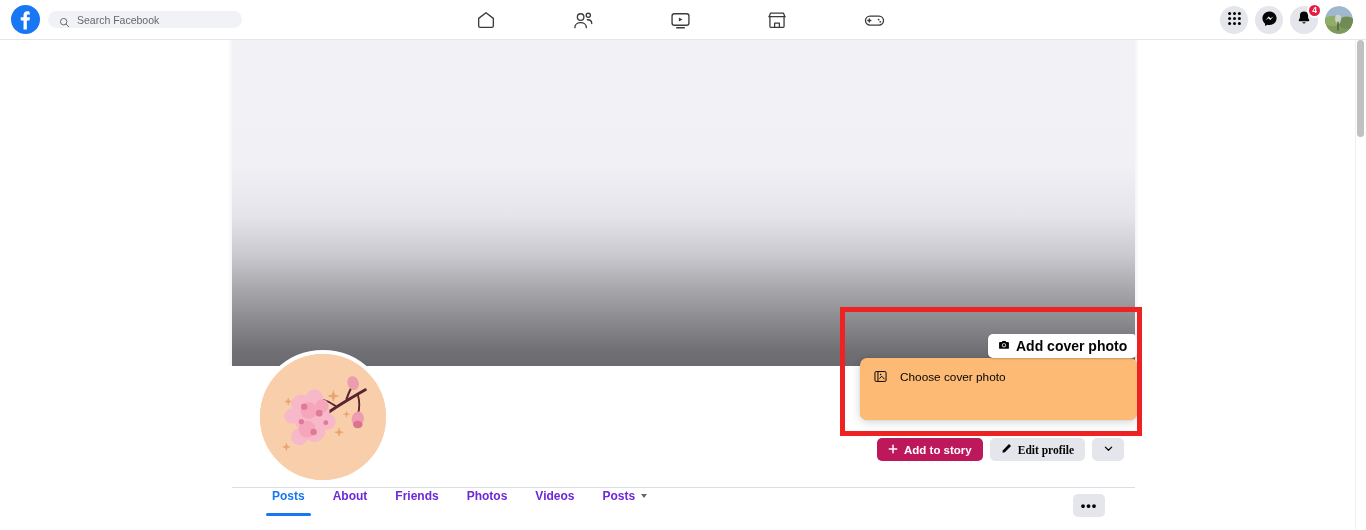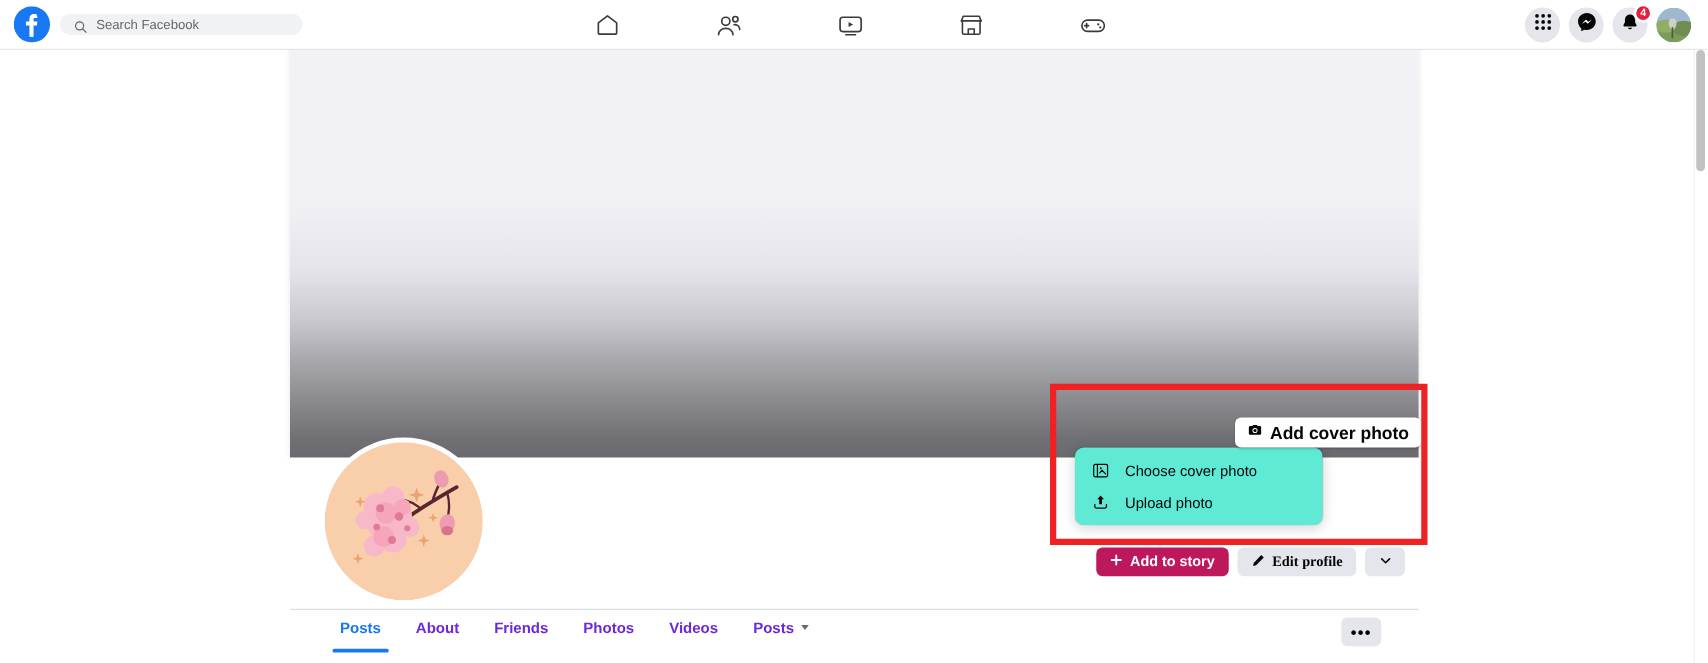--- a/index.html
+++ b/index.html
@@ -100,22 +100,22 @@
     background: #ffffff; border-radius: 5px;
     box-shadow: 0 1px 2px rgba(0,0,0,.2);
     display: flex; align-items: center; gap: 6px;
     cursor: pointer; z-index: 22;
   }
   .add-cover-btn .lbl { font-size: 14px; font-weight: bold; color: #050505; white-space: nowrap; }
 
   
   .dropdown {
     position: absolute; left: 860px; top: 358px;
-    width: 198px; height: 62px;
-    background: #5eead4; border-radius: 7px;
+    width: 277px; height: 62px;
+    background: #fdba74; border-radius: 7px;
     box-shadow: 0 2px 10px rgba(0,0,0,.18), 0 0 1px rgba(0,0,0,.22);
     padding: 6px 0;
     z-index: 21;
   }
   .dd-item {
     display: flex; align-items: center; gap: 12px;
     height: 25px; padding: 0 12px;
     cursor: pointer;
   }
   .dd-ico { width: 16px; height: 16px; display: flex; align-items: center; justify-content: center; flex: 0 0 16px; }
@@ -146,21 +146,21 @@
   .btn-primary { background: #be185d; color: #ffffff; }
   .btn-secondary { background: #e4e6eb; color: #050505; font-family: Liberation Serif, serif; }
   .btn-chev { background: #e4e6eb; width: 32px; padding: 0; }
 
   
   .tabsbar {
     position: absolute; left: 232px; top: 487px;
     width: 903px; height: 29px;
     background: #ffffff;
     border-top: 1px solid #dadde1;
-    display: flex; align-items: center;
+    display: flex; align-items: flex-end;
   }
   .tabs { display: flex; align-items: flex-start; height: 40px; padding-left: 26px; }
   .tab {
     position: relative; height: 40px; padding: 0 14px;
     display: flex; align-items: center; gap: 4px;
     font-size: 12px; font-weight: bold; color: #6d28d9;
     cursor: pointer; white-space: nowrap;
   }
   .tab.active { color: #1877f2; }
   .tab.active::after {
@@ -389,29 +389,20 @@
     <span class="dd-ico">
       <svg width="15" height="15" viewBox="0 0 20 20" fill="none" stroke="#050505" stroke-width="1.3" stroke-linejoin="round">
         <rect x="2.6" y="3.4" width="14.8" height="13.2" rx="1.6"></rect>
         <line x1="6.6" y1="3.4" x2="6.6" y2="16.6"></line>
         <path d="M9 12.4 11.6 9.6l3.6 3.8" stroke-linecap="round"></path>
         <circle cx="10.2" cy="7.4" r="1" fill="#050505" stroke="none"></circle>
       </svg>
     </span>
     <span class="dd-lbl">Choose cover photo</span>
   </div>
-  <div class="dd-item">
-    <span class="dd-ico">
-      <svg width="15" height="15" viewBox="0 0 20 20" fill="none" stroke="#050505" stroke-width="1.35" stroke-linecap="round" stroke-linejoin="round">
-        <path d="M10 3.2 6.4 7.2h2.1v5.2h3V7.2h2.1z" fill="#050505" stroke="none"></path>
-        <path d="M3.8 12.6v2.4a1.6 1.6 0 0 0 1.6 1.6h9.2a1.6 1.6 0 0 0 1.6-1.6v-2.4"></path>
-      </svg>
-    </span>
-    <span class="dd-lbl">Upload photo</span>
-  </div>
 </div>
 
 <div class="red-box"></div>
 
 <div class="actions">
   <div class="btn btn-primary">
     <span>
       <svg width="10" height="10" viewBox="0 0 12 12" stroke="#ffffff" stroke-width="1.8" stroke-linecap="round">
         <line x1="6" y1="1.6" x2="6" y2="10.4"></line>
           <line x1="1.6" y1="6" x2="10.4" y2="6"></line>

